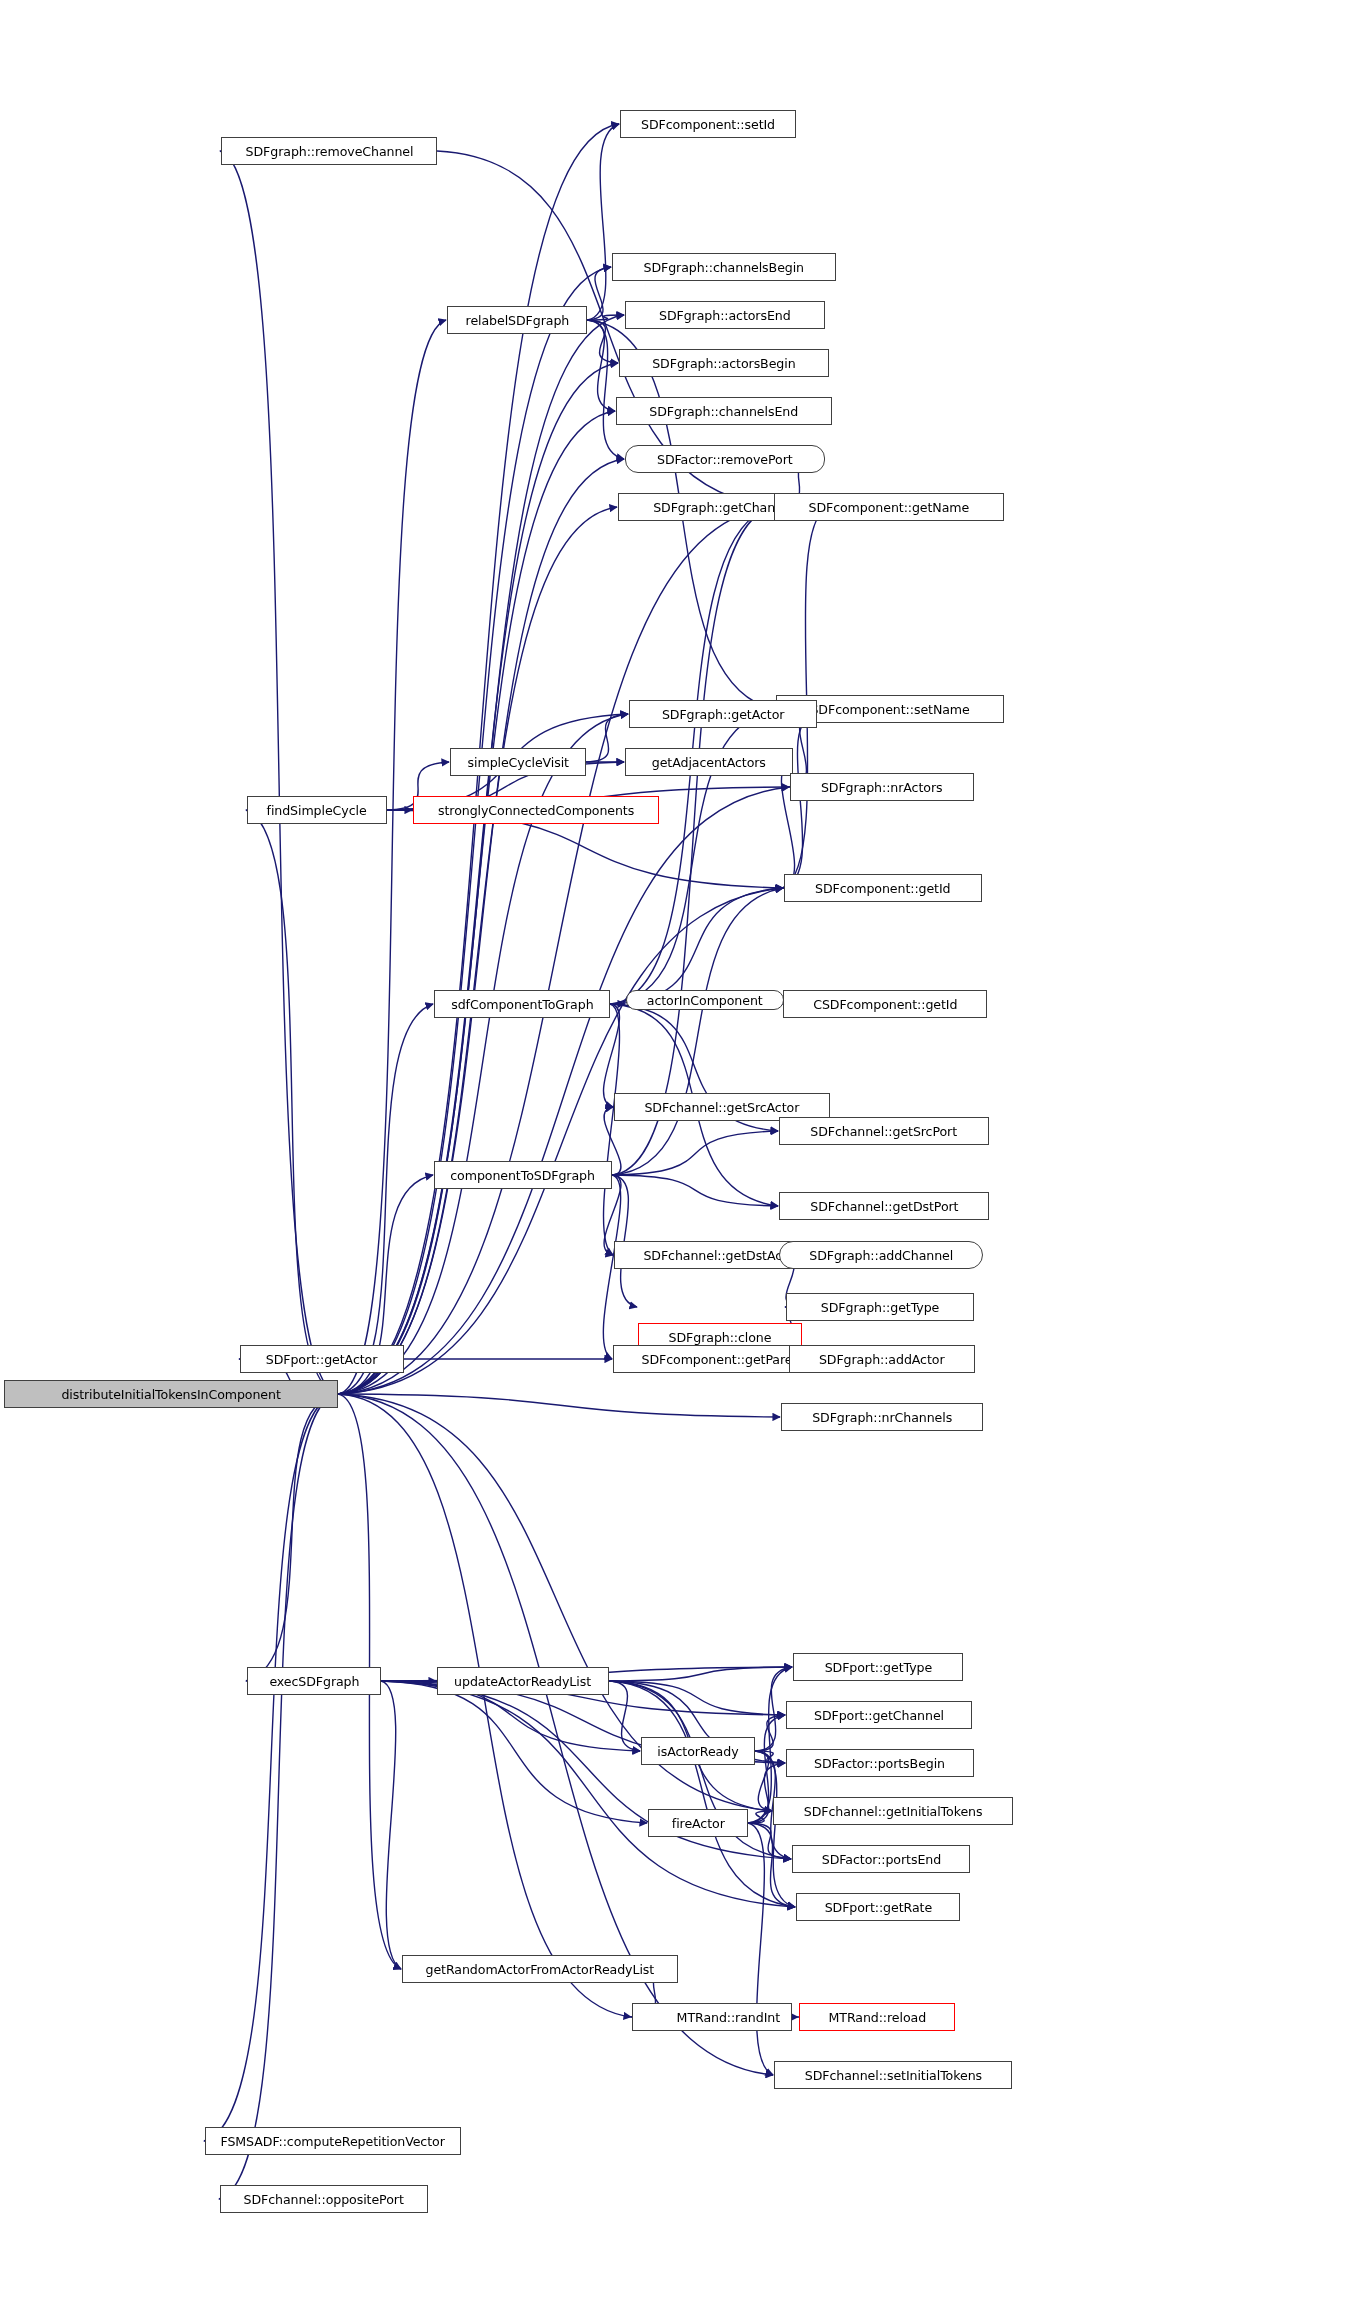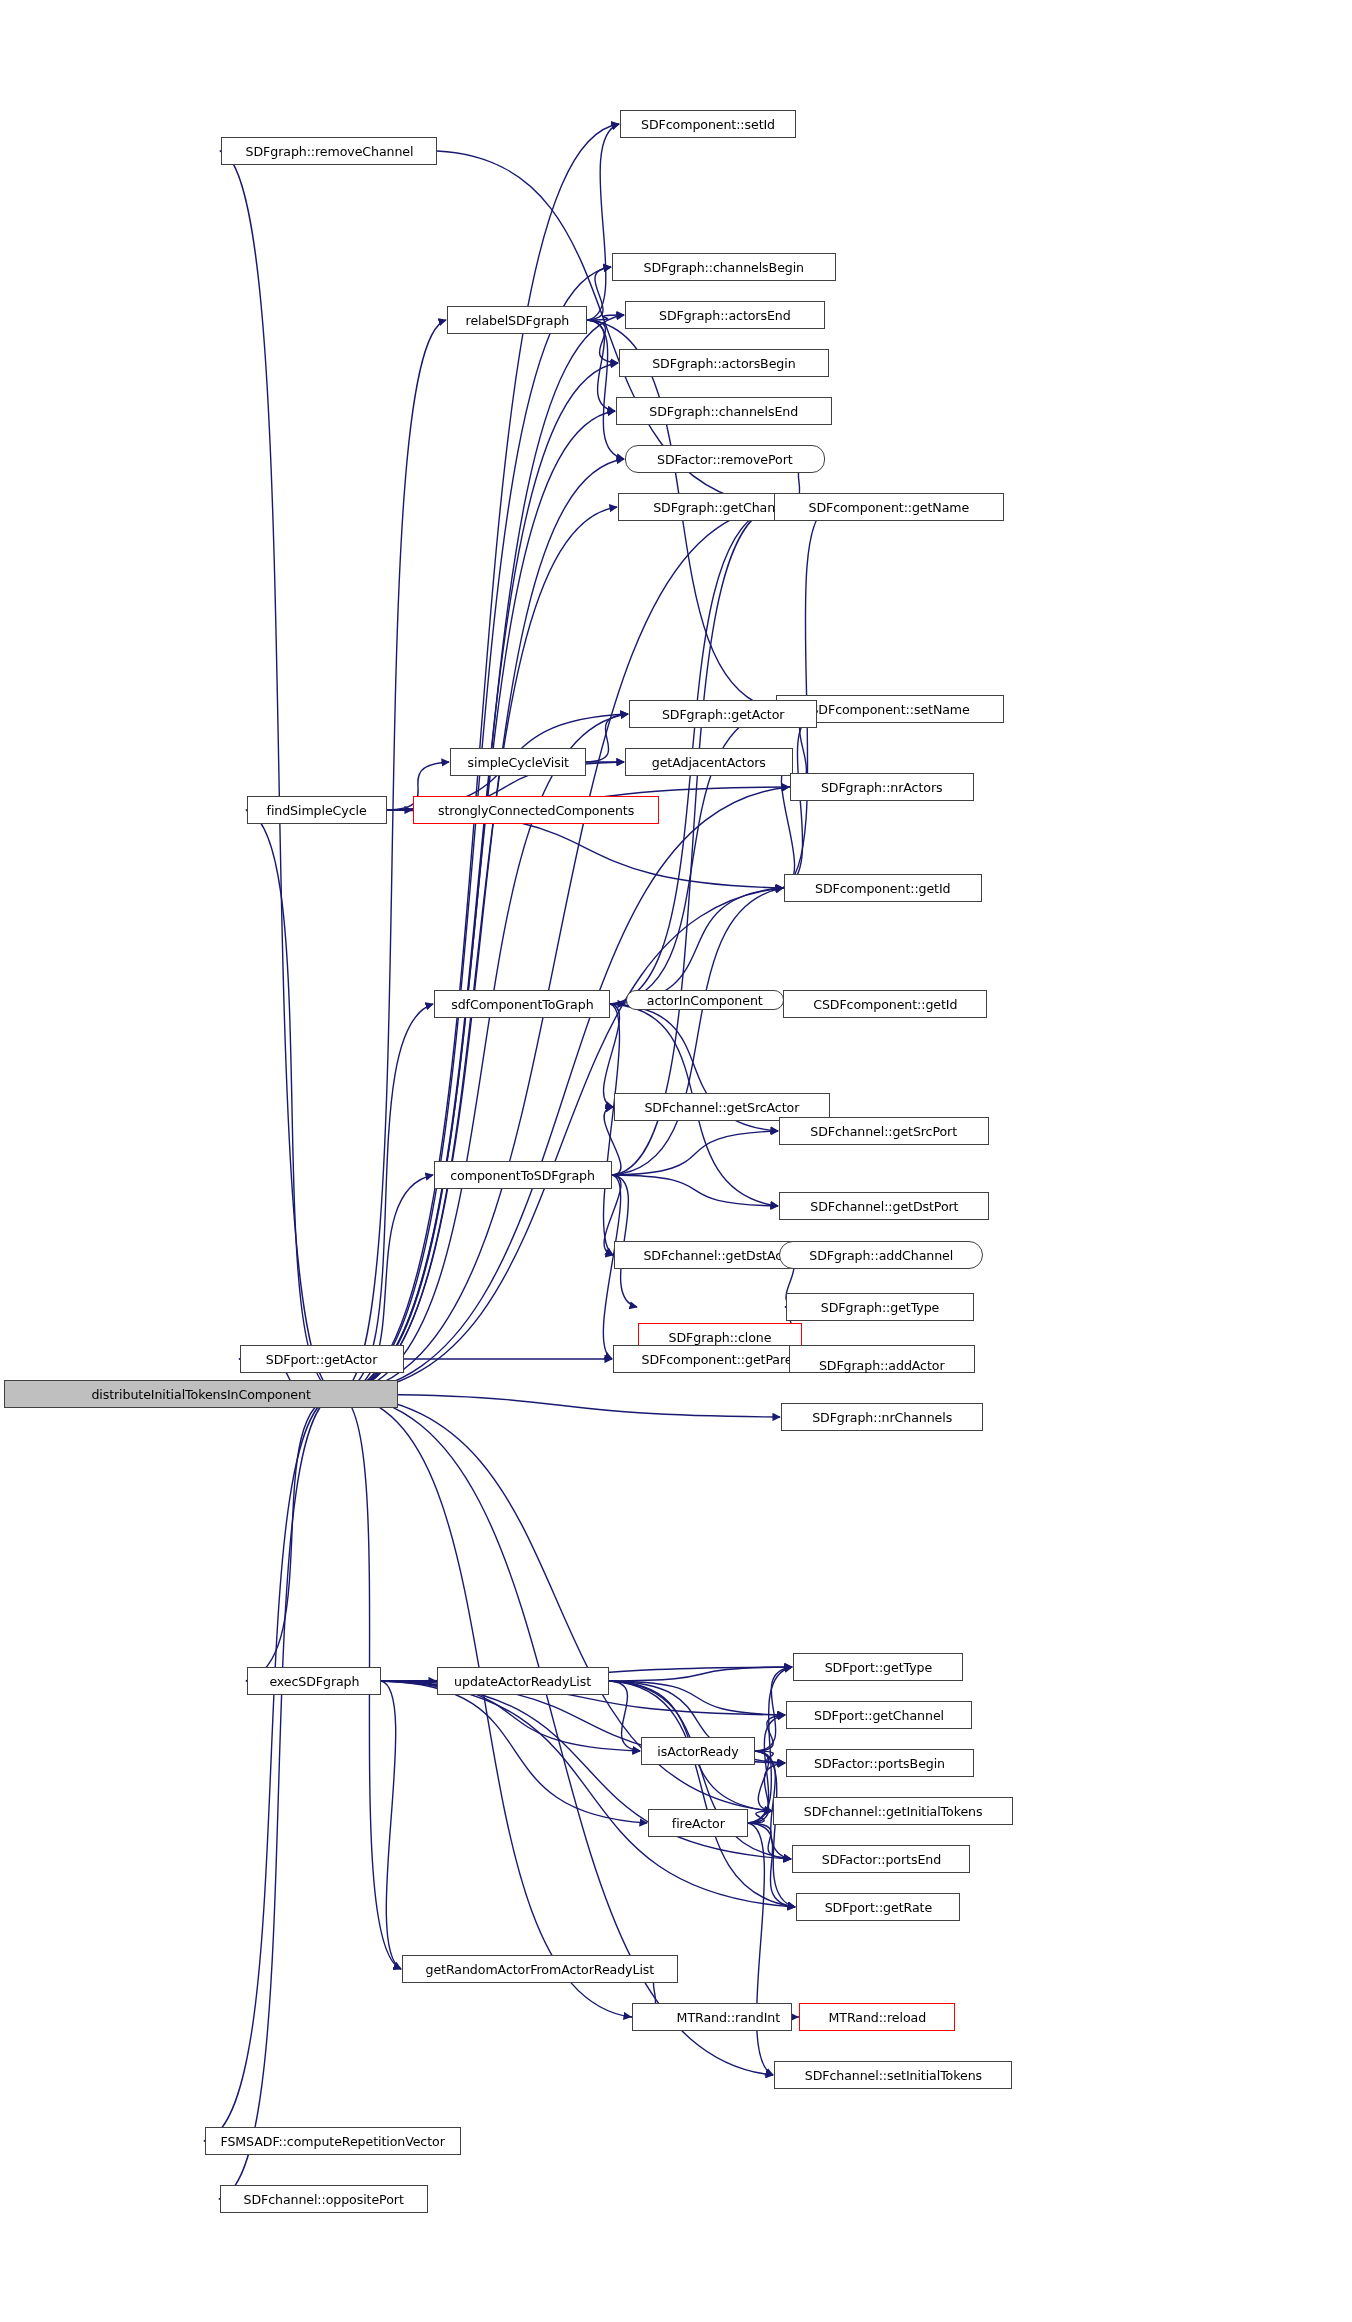--- a/index.html
+++ b/index.html
@@ -157,21 +157,21 @@
         <path d="M 748 1823 C 798.35 1821.2, 734.65 1767.68, 785 1763" marker-end="url(#arrow)"></path>
         <path d="M 748 1823 C 801.65 1824.08, 737.35 1856.192, 791 1859" marker-end="url(#arrow)"></path>
         <path d="M 748 1823 C 791.2 1822.64, 728.8 1811.936, 772 1811" marker-end="url(#arrow)"></path>
         <path d="M 748 1823 C 803.85 1825.52, 739.15 1900.448, 795 1907" marker-end="url(#arrow)"></path>
         <path d="M 748 1823 C 791.75 1830.56, 729.25 2055.344, 773 2075" marker-end="url(#arrow)"></path>
         <path d="M 678 1969 C 622.15 1970.44, 686.85 2013.256, 631 2017" marker-end="url(#arrow)"></path>
         <path d="M 792 2017 C 825.3 2017, 764.7 2017, 798 2017" marker-end="url(#arrow)"></path>
       </g>
   </svg>
   <div id="node-layer">
-      <div class="node root" style="left: 4px; top: 1380px; width: 394px; height: 28px;">
+      <div class="node root" style="left: 4px; top: 1380px; width: 334px; height: 28px;">
         <span>distributeInitialTokensInComponent</span>
       </div>
       <div class="node" style="left: 221px; top: 137px; width: 216px; height: 28px;">
         <span>SDFgraph::removeChannel</span>
       </div>
       <div class="node" style="left: 620px; top: 110px; width: 176px; height: 28px;">
         <span>SDFcomponent::setId</span>
       </div>
       <div class="node" style="left: 447px; top: 306px; width: 140px; height: 28px;">
         <span>relabelSDFgraph</span>
@@ -253,21 +253,21 @@
       </div>
       <div class="node" style="left: 786px; top: 1293px; width: 188px; height: 28px;">
         <span>SDFgraph::getType</span>
       </div>
       <div class="node" style="left: 240px; top: 1345px; width: 164px; height: 28px;">
         <span>SDFport::getActor</span>
       </div>
       <div class="node" style="left: 613px; top: 1345px; width: 220px; height: 28px;">
         <span>SDFcomponent::getParent</span>
       </div>
-      <div class="node" style="left: 789px; top: 1345px; width: 186px; height: 28px; align-items: flex-end;">
+      <div class="node" style="left: 789px; top: 1345px; width: 186px; height: 28px;">
         <span>SDFgraph::addActor</span>
       </div>
       <div class="node" style="left: 781px; top: 1403px; width: 202px; height: 28px;">
         <span>SDFgraph::nrChannels</span>
       </div>
       <div class="node" style="left: 247px; top: 1667px; width: 134px; height: 28px;">
         <span>execSDFgraph</span>
       </div>
       <div class="node" style="left: 437px; top: 1667px; width: 172px; height: 28px;">
         <span>updateActorReadyList</span>

